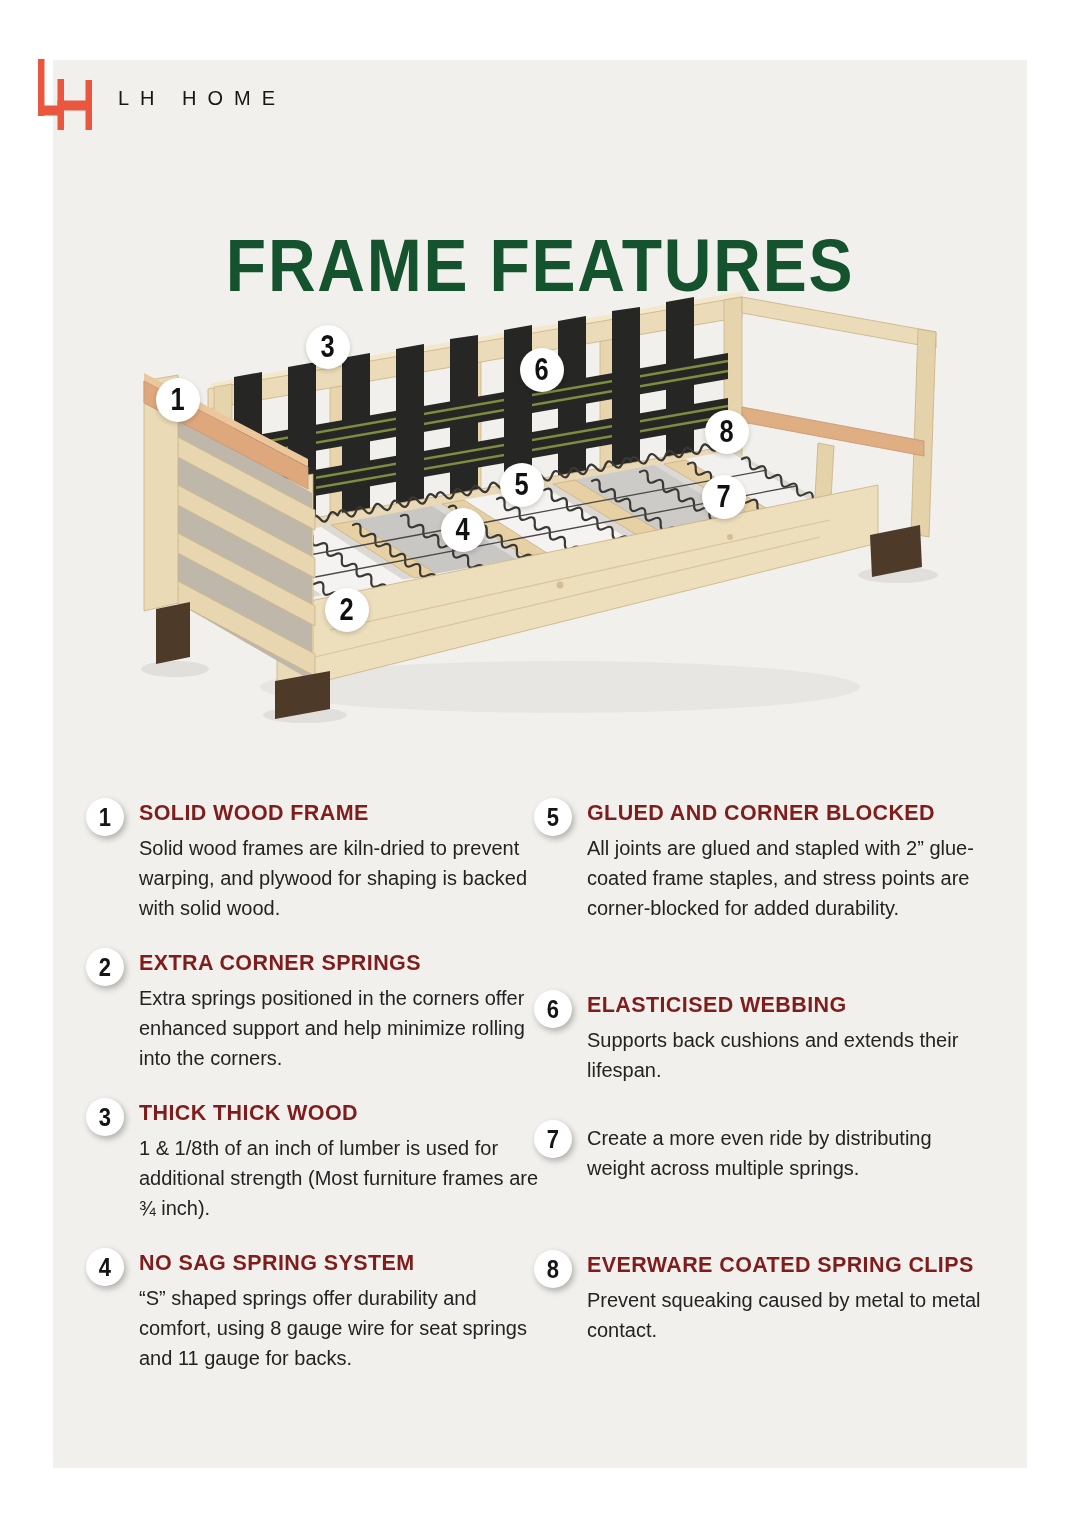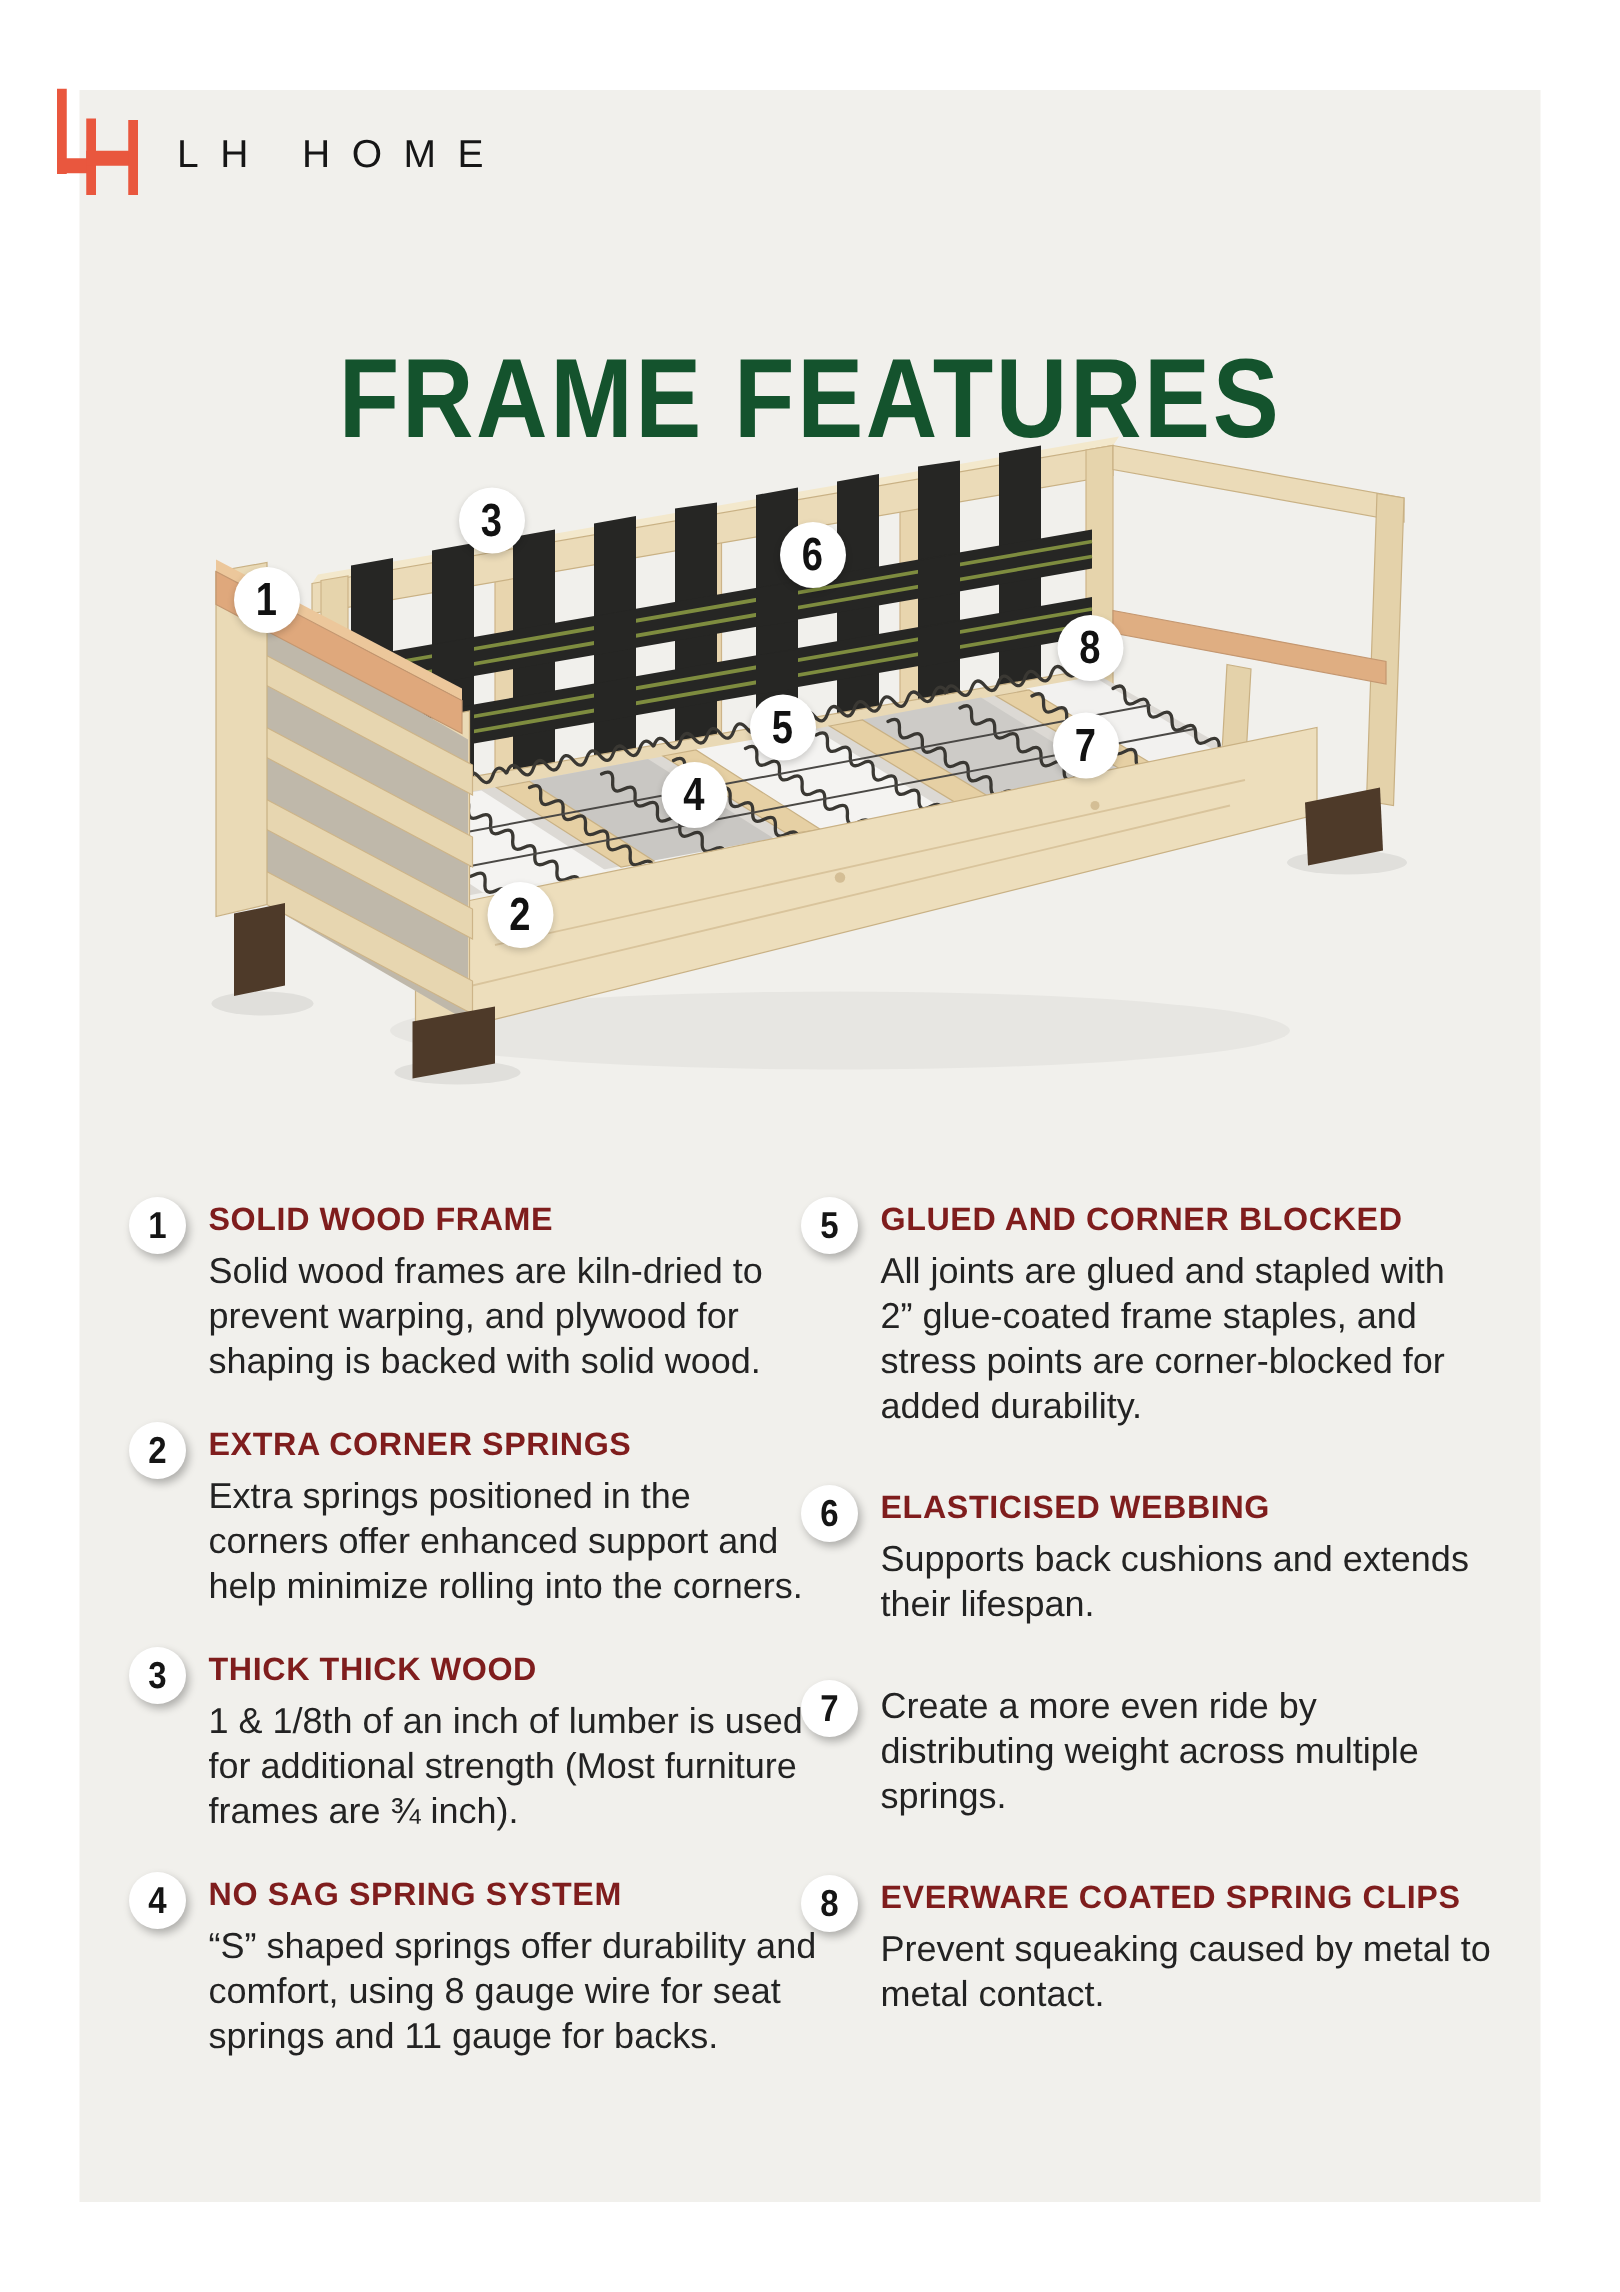--- a/index.html
+++ b/index.html
@@ -13,21 +13,21 @@
   }
   .canvas {
     position: absolute; left: 53px; top: 60px;
     width: 974px; height: 1408px;
     background: #F1F0EC;
   }
   
   .logo-mark { position: absolute; left: 38px; top: 59px; width: 54px; height: 72px; }
   .brand-text {
     position: absolute; left: 118px; top: 87px;
-    font-size: 26px; font-weight: 400; color: #161616;
+    font-size: 20px; font-weight: 400; color: #161616;
     letter-spacing: 0.55em; white-space: nowrap;
   }
   
   .main-title {
     position: absolute; left: 0; top: 178px; width: 1080px;
     text-align: center;
     font-size: 75px; line-height: 1; font-weight: 800;
     color: #14532d; letter-spacing: 2px;
   }
   .main-title .squeeze { display: inline-block; transform: scaleX(0.88); transform-origin: center; }
@@ -58,21 +58,21 @@
     display: flex; align-items: center; justify-content: center;
     font-size: 25px; font-weight: 800;
     box-shadow: 2px 3px 6px rgba(0,0,0,0.28);
   }
   .badge span { display: inline-block; transform: scaleX(0.88); }
   .ftext { padding-top: 3px; }
   .ftext h3 {
     margin: 0 0 7px 0; font-size: 21.5px; font-weight: 800;
     letter-spacing: 0.4px; color: #7f1d1d;
   }
-  .ftext p { margin: 0; font-size: 24px; line-height: 30px; color: #232323; }
+  .ftext p { margin: 0; font-size: 20px; line-height: 30px; color: #232323; }
   .f1 { left: 86px;  top: 798px;  } .f1 .ftext { width: 408px; }
   .f2 { left: 86px;  top: 948px;  } .f2 .ftext { width: 408px; }
   .f3 { left: 86px;  top: 1098px; } .f3 .ftext { width: 408px; }
   .f4 { left: 86px;  top: 1248px; } .f4 .ftext { width: 408px; }
   .f5 { left: 534px; top: 798px;  } .f5 .ftext { width: 400px; }
   .f6 { left: 534px; top: 990px;  } .f6 .ftext { width: 400px; }
   .f7 { left: 534px; top: 1120px; } .f7 .ftext { width: 400px; }
   .f8 { left: 534px; top: 1250px; } .f8 .ftext { width: 420px; }
 </style>
 </head>

